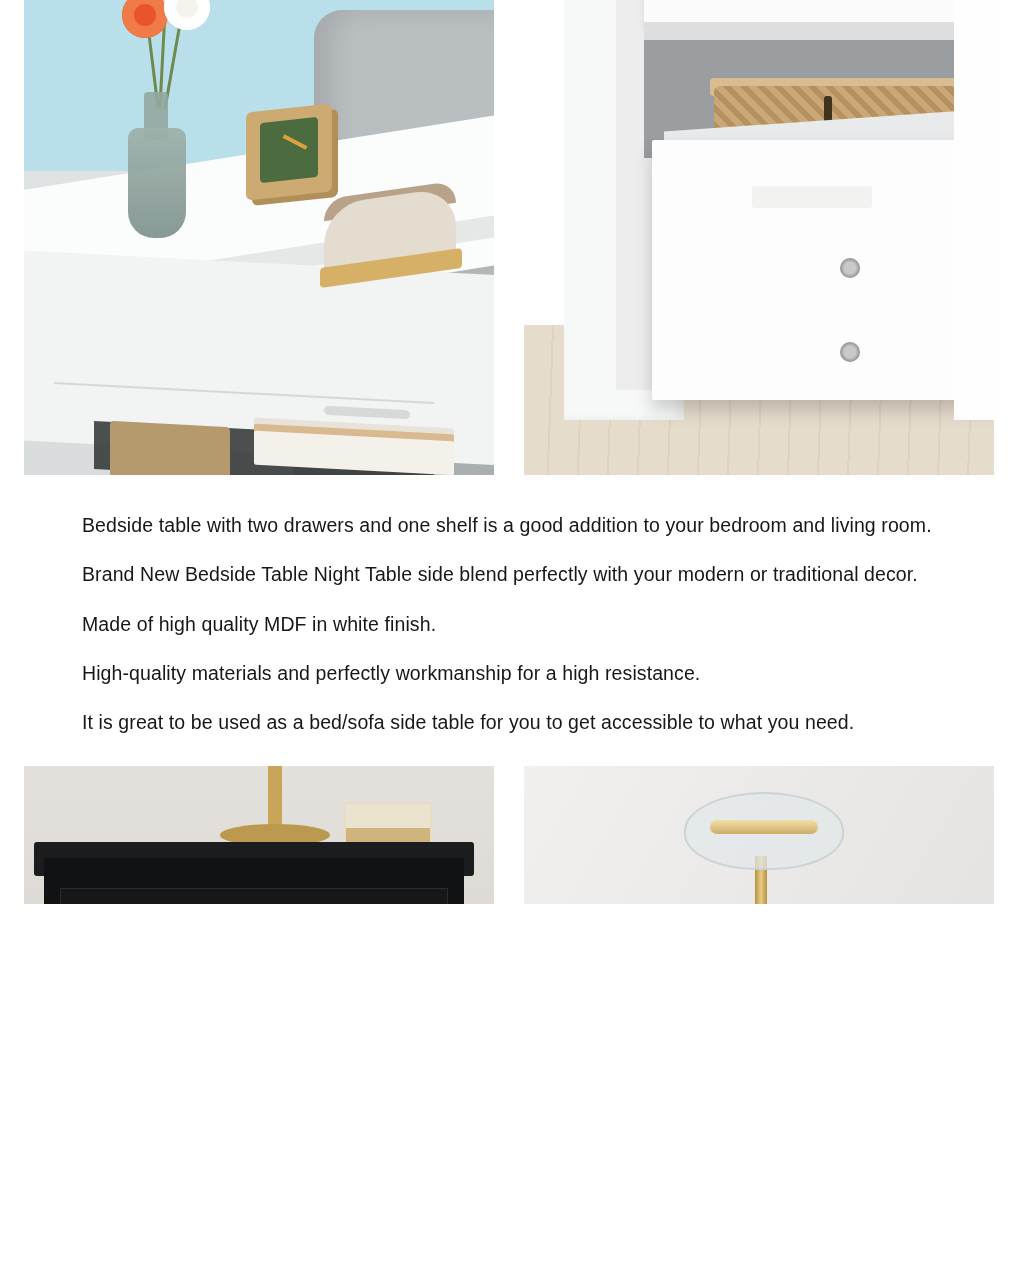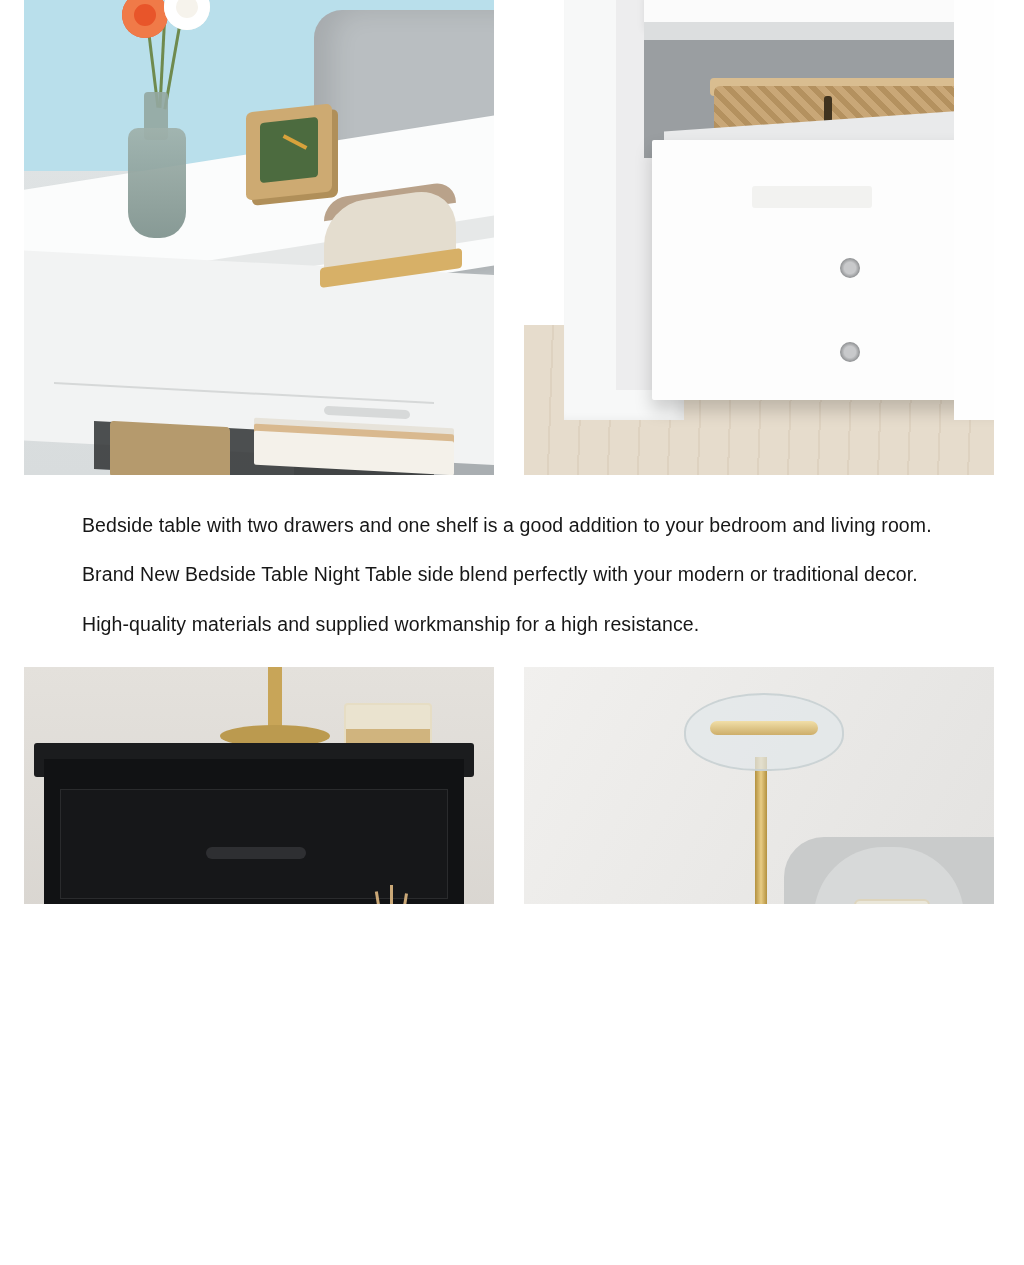--- a/index.html
+++ b/index.html
@@ -360,21 +360,23 @@
       <div class="screw sc2"></div>
       <div class="rightgap"></div>
 
     </div>
 
   </div>
 
   <div class="features">
     <div class="feature-line">Bedside table with two drawers and one shelf is a good addition to your bedroom and living room.</div>
     <div class="feature-line">Brand New Bedside Table Night Table side blend perfectly with your modern or traditional decor.</div>
-    <div class="feature-line">High-quality materials and supplied workmanship for a high resistance.</div>
+    <div class="feature-line">Made of high quality MDF in white finish.</div>
+    <div class="feature-line">High-quality materials and perfectly workmanship for a high resistance.</div>
+    <div class="feature-line">It is great to be used as a bed/sofa side table for you to get accessible to what you need.</div>
   </div>
 
   <div class="img-row row-bottom">
 
     <div class="img-cell ph3">
       <div class="wall3"></div>
       <div class="lamp-pole"></div>
       <div class="lamp-base"></div>
       <div class="glass"></div>
       <div class="glass-liq"></div>

